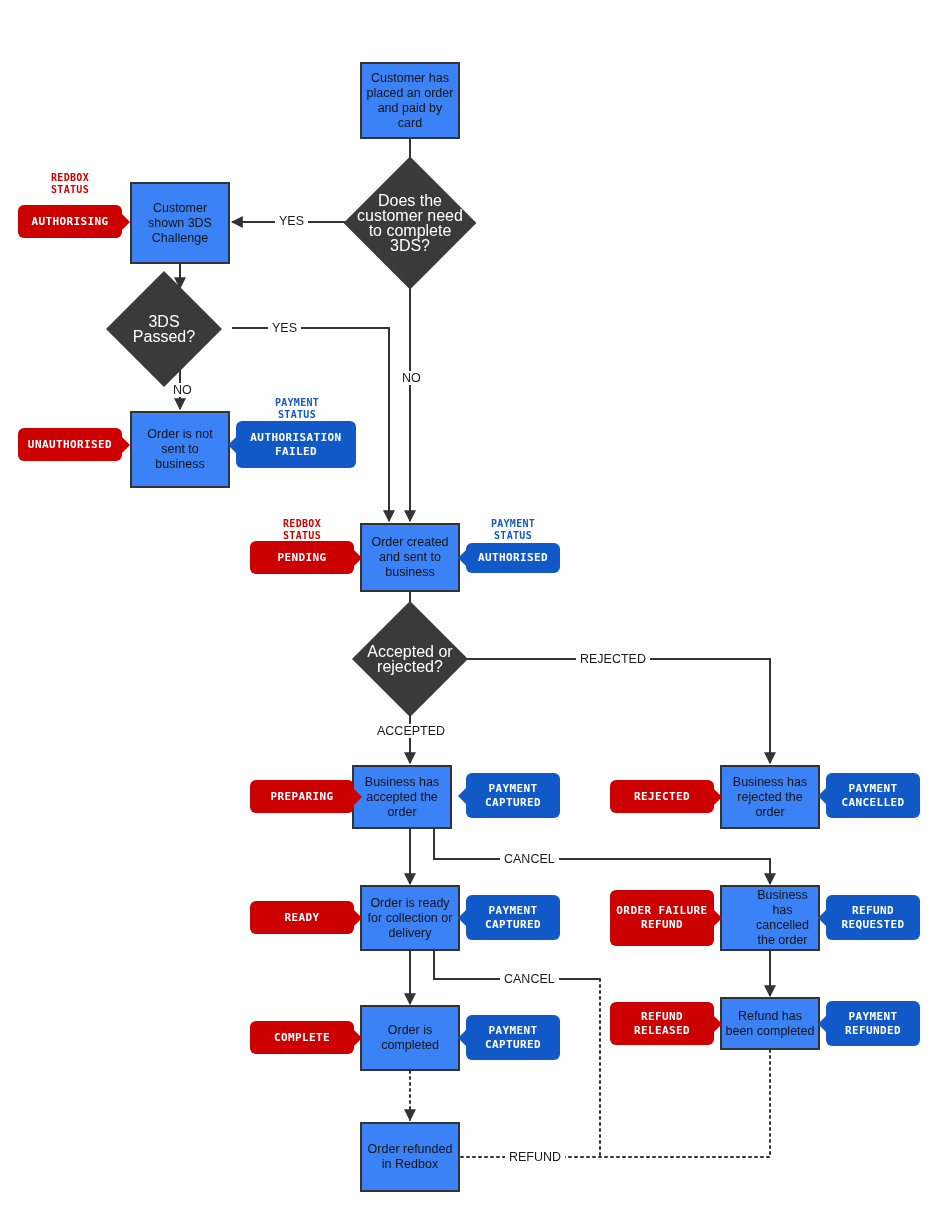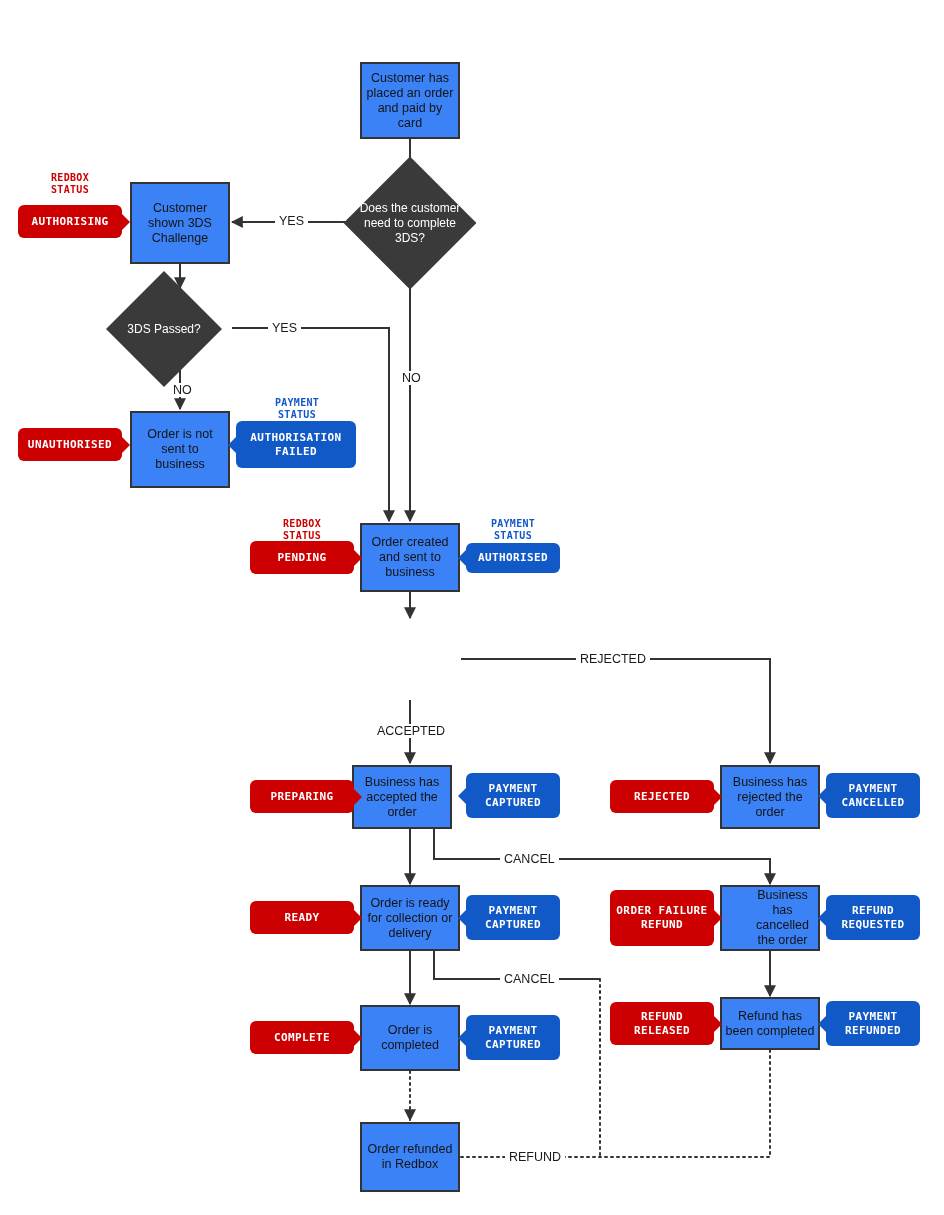--- a/index.html
+++ b/index.html
@@ -54,21 +54,21 @@
   .diamond .dlabel{
     position:absolute;
     left:-6px; top:0;
     width:calc(100% + 12px);
     height:100%;
     display:flex;
     align-items:center;
     justify-content:center;
     text-align:center;
     color:#ffffff;
-    font-size:12px;
+    font-size:16px;
     line-height:15px;
     z-index:2;
   }
 
   
   .badge{
     position:absolute;
     box-sizing:border-box;
     display:flex;
     align-items:center;
@@ -215,20 +215,24 @@
   <div class="diamond" style="left:363px;top:176px;width:94px;height:94px;">
     <div class="dshape"></div>
     <div class="dlabel">Does the customer need to complete 3DS?</div>
   </div>
 
   <div class="diamond" style="left:123px;top:288px;width:82px;height:82px;">
     <div class="dshape"></div>
     <div class="dlabel">3DS Passed?</div>
   </div>
 
+  <div class="diamond" style="left:369px;top:618px;width:82px;height:82px;">
+    <div class="dshape"></div>
+    <div class="dlabel">Accepted or rejected?</div>
+  </div>
 
   <div class="elabel" style="left:275px;top:214px;">YES</div>
 
   <div class="elabel" style="left:398px;top:371px;">NO</div>
 
   <div class="elabel" style="left:268px;top:321px;">YES</div>
 
   <div class="elabel" style="left:169px;top:383px;">NO</div>
 
   <div class="elabel" style="left:576px;top:652px;">REJECTED</div>

